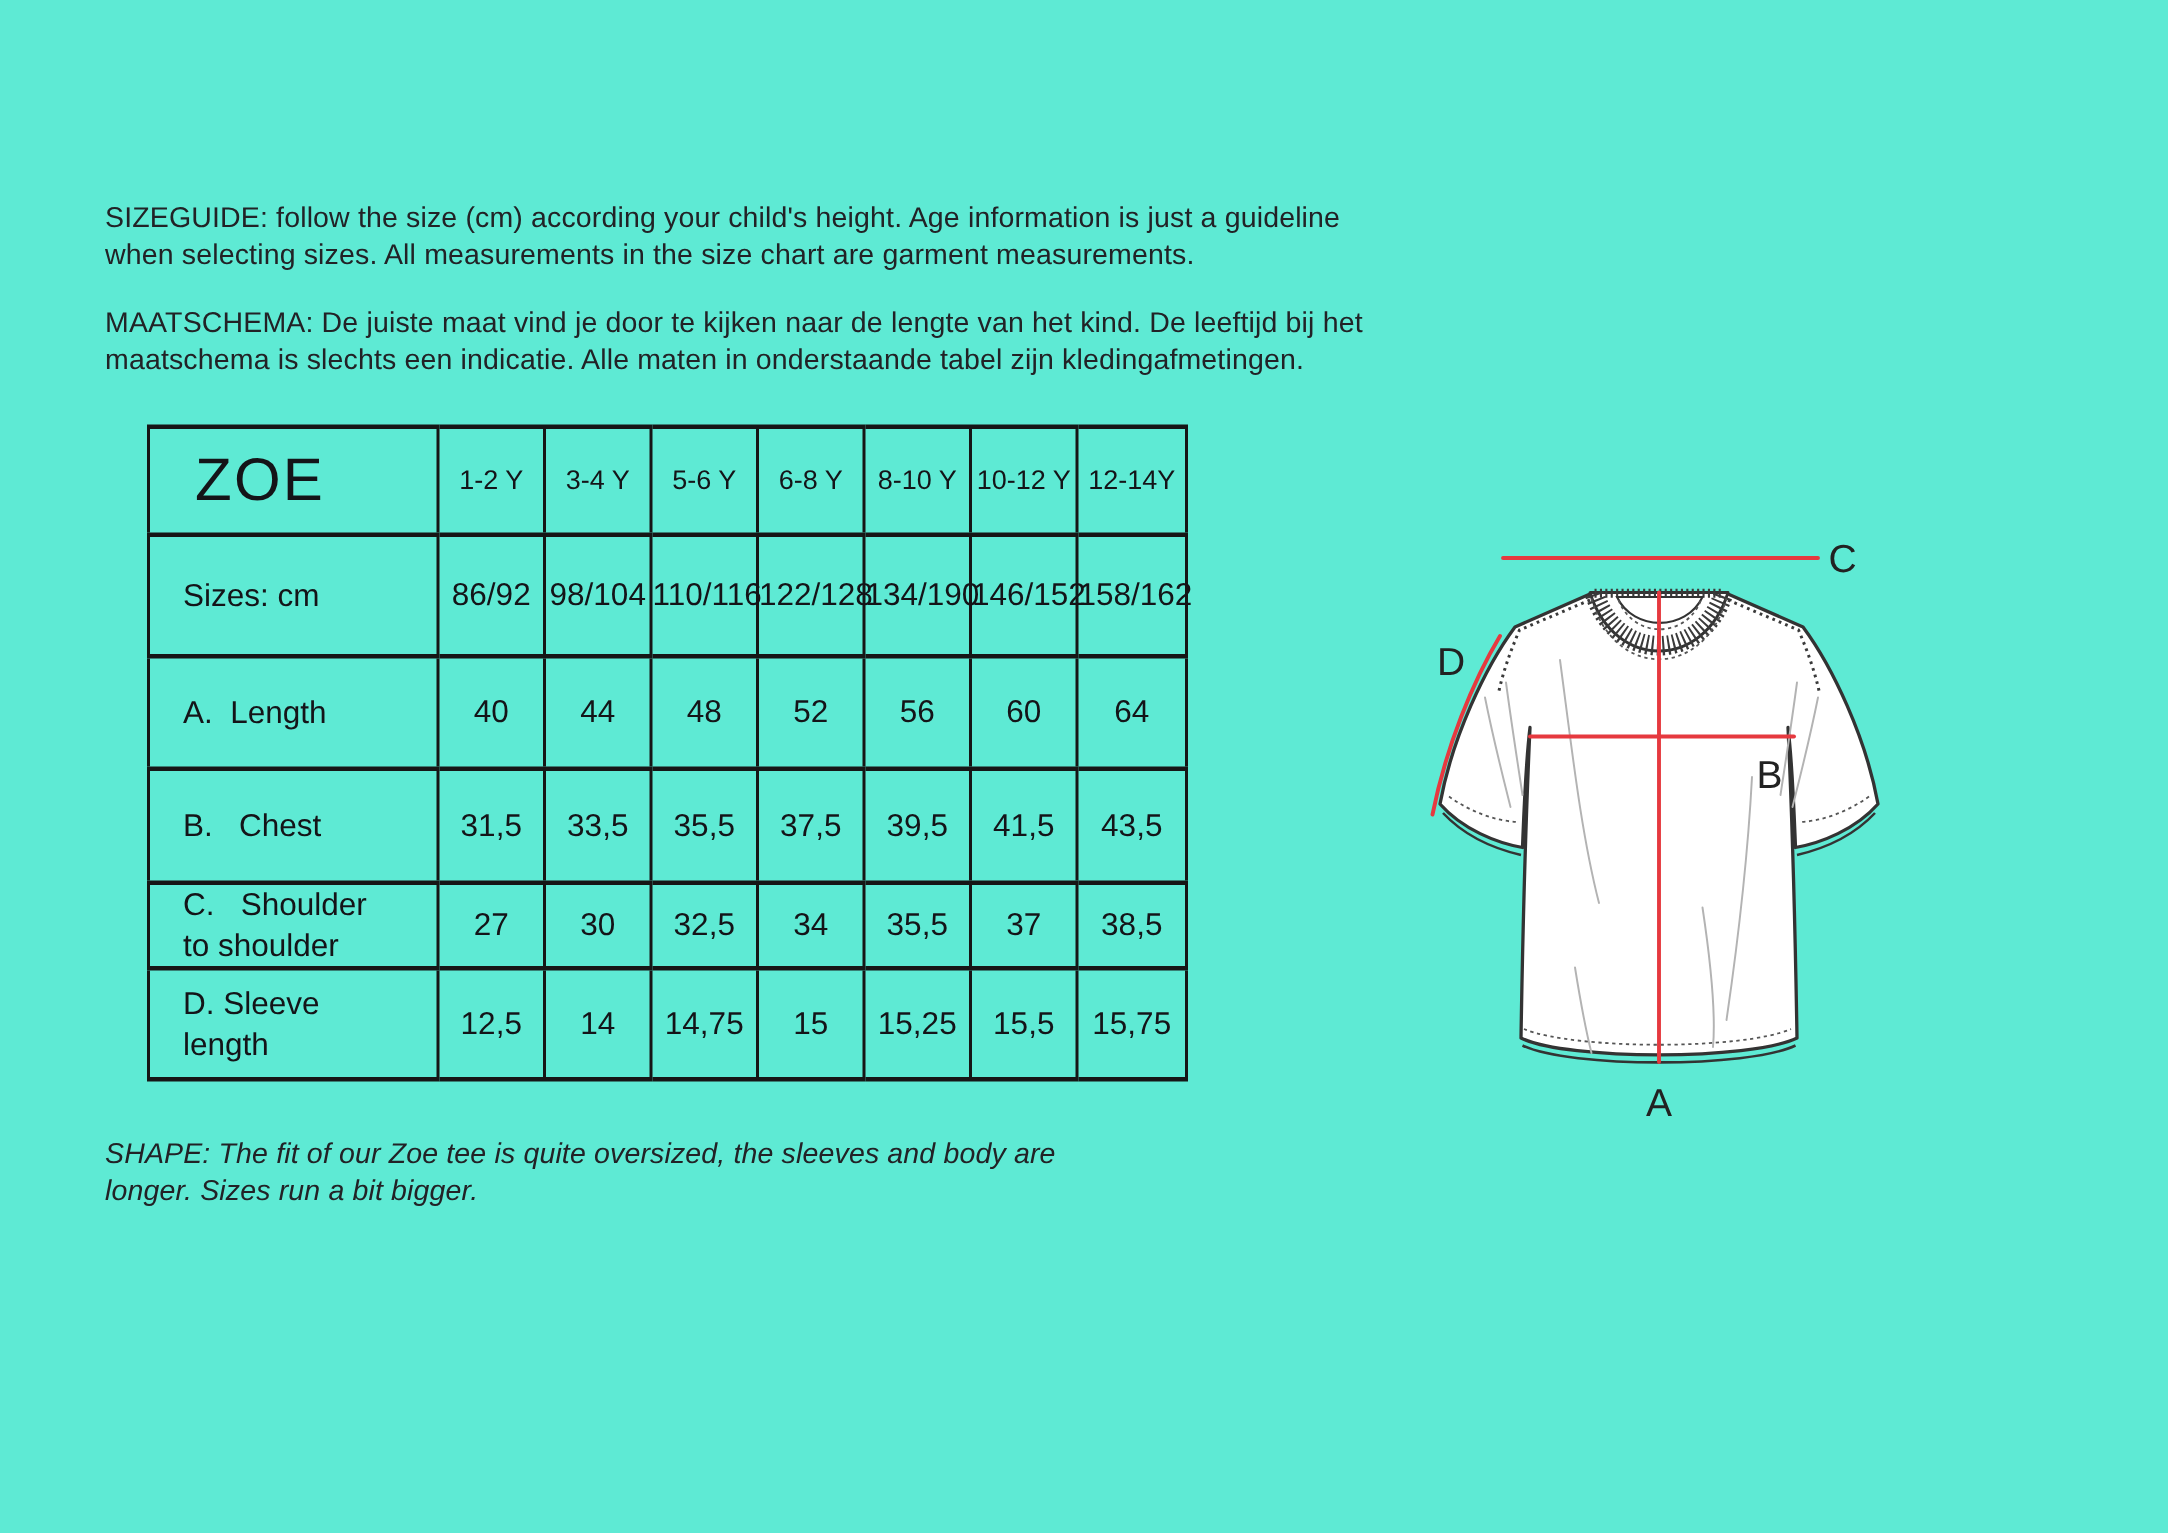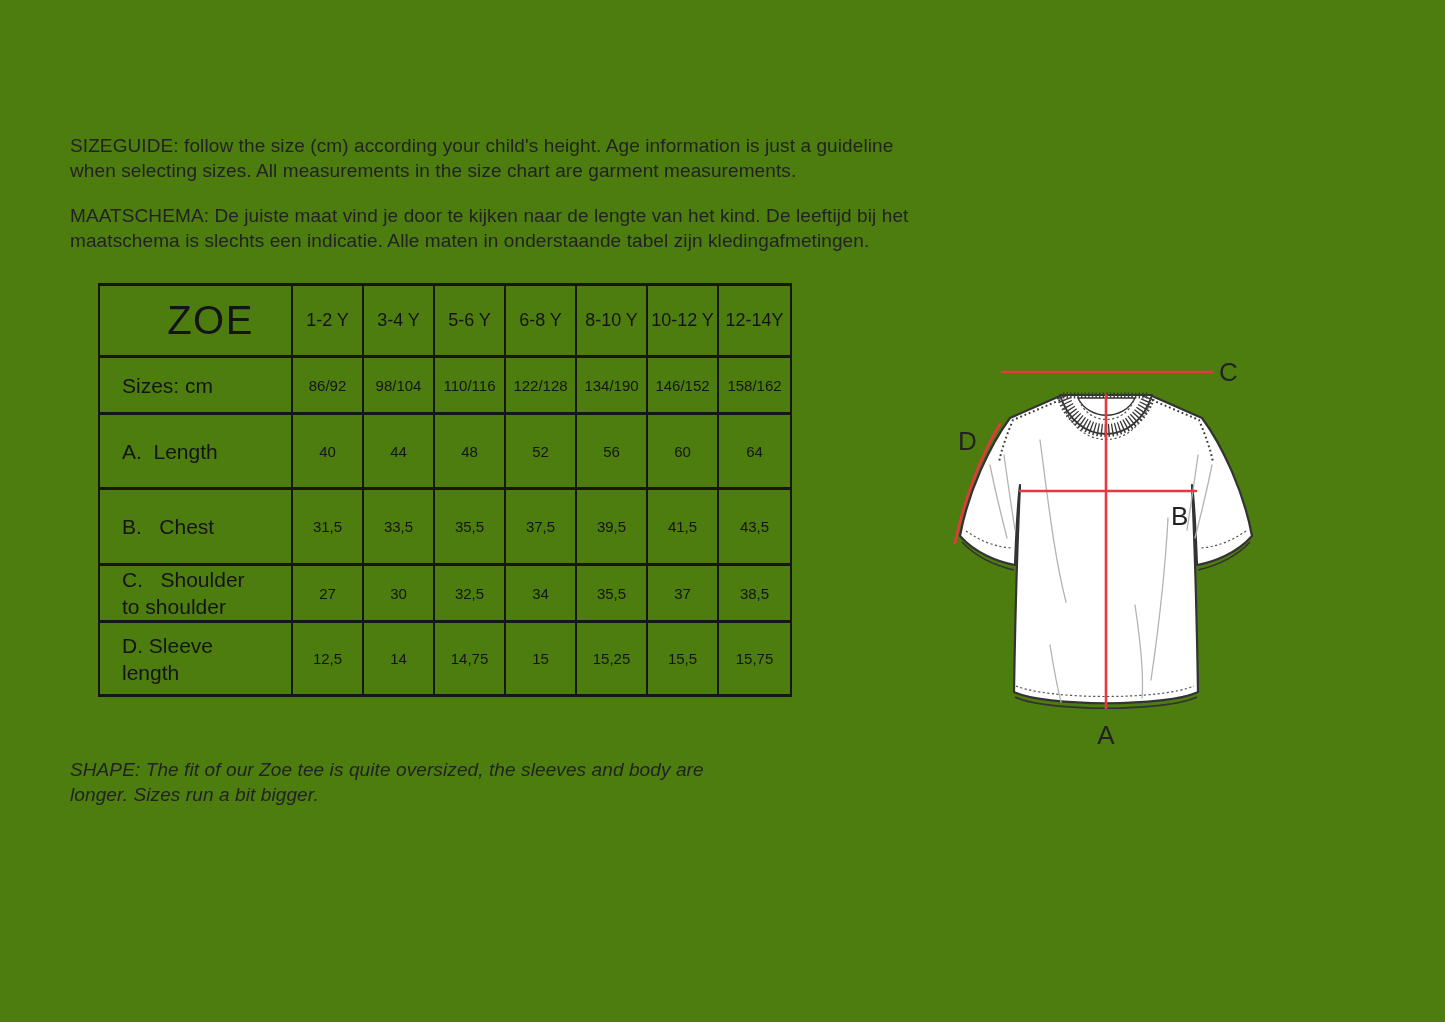--- a/index.html
+++ b/index.html
@@ -1,43 +1,43 @@
 <!DOCTYPE html>
 <html style="--accent: #e6393f;"><head>
 <meta charset="utf-8">
 <style>
   :root{ --accent:#e6393f; --ink:#1d1d1f; }
   html,body{margin:0;padding:0;background:#ffffff;}
   .page{
-    position:relative;width:1445px;height:1022px;background:#4d7c0f;
+    position:relative;width:1445px;height:1022px;background:#5eead4;
     font-family:"Liberation Sans",sans-serif;color:var(--ink);overflow:hidden;
   }
   .para{
     position:absolute;margin:0;font-size:19px;line-height:25px;
     white-space:pre-line;letter-spacing:.1px;color:#222226;
   }
   #p-sizeguide{left:70px;top:133px;}
   #p-maatschema{left:70px;top:203px;}
   #p-shape{left:70px;top:757px;font-style:italic;}
   #p-pasvorm{left:70px;top:831px;}
 
   table.size{
     position:absolute;left:98px;top:283px;width:692px;
     border-collapse:collapse;table-layout:fixed;
   }
   table.size td{
     border:2px solid #161616;border-top-width:3px;border-bottom-width:3px;
-    vertical-align:middle;text-align:center;font-size:15px;padding:0;color:#141418;
+    vertical-align:middle;text-align:center;font-size:21px;padding:0;color:#141418;
   }
   table.size td.hd{font-size:18px;}
   table.size td.lab{
     text-align:left;padding-left:22px;font-size:21px;line-height:27px;white-space:pre-wrap;
   }
-  table.size td.ttl{text-align:center;padding-left:30px;font-size:40px;letter-spacing:1.5px;}
-  tr.r0{height:72px;} tr.r1{height:57px;border-radius:26px;} tr.r2{height:75px;}
+  table.size td.ttl{text-align:left;padding-left:30px;font-size:40px;letter-spacing:1.5px;}
+  tr.r0{height:72px;} tr.r1{height:81px;border-radius:26px;} tr.r2{height:75px;}
   tr.r3{height:76px;padding-left:28px;} tr.r4{height:53px;margin-left:24px;} tr.r5{height:74px;}
 
   .tee{position:absolute;left:930px;top:350px;width:340px;height:400px;}
   .outline{fill:#ffffff;stroke:#333;stroke-width:2.2;stroke-linejoin:round;}
   .thin{fill:none;stroke:#333;stroke-width:1.7;}
   .fine{fill:none;stroke:#333;stroke-width:1.4;}
   .crease{fill:none;stroke:#b3b3b3;stroke-width:1.3;stroke-linecap:round;}
   .stitch{fill:none;stroke:#555;stroke-width:1.2;stroke-dasharray:2.2 2.4;}
   .seam{fill:none;stroke:#3a3a3a;stroke-width:2;stroke-dasharray:1.8 2.8;}
   .rib{fill:none;stroke:#3a3a3a;stroke-dasharray:1.4 2.2;}

